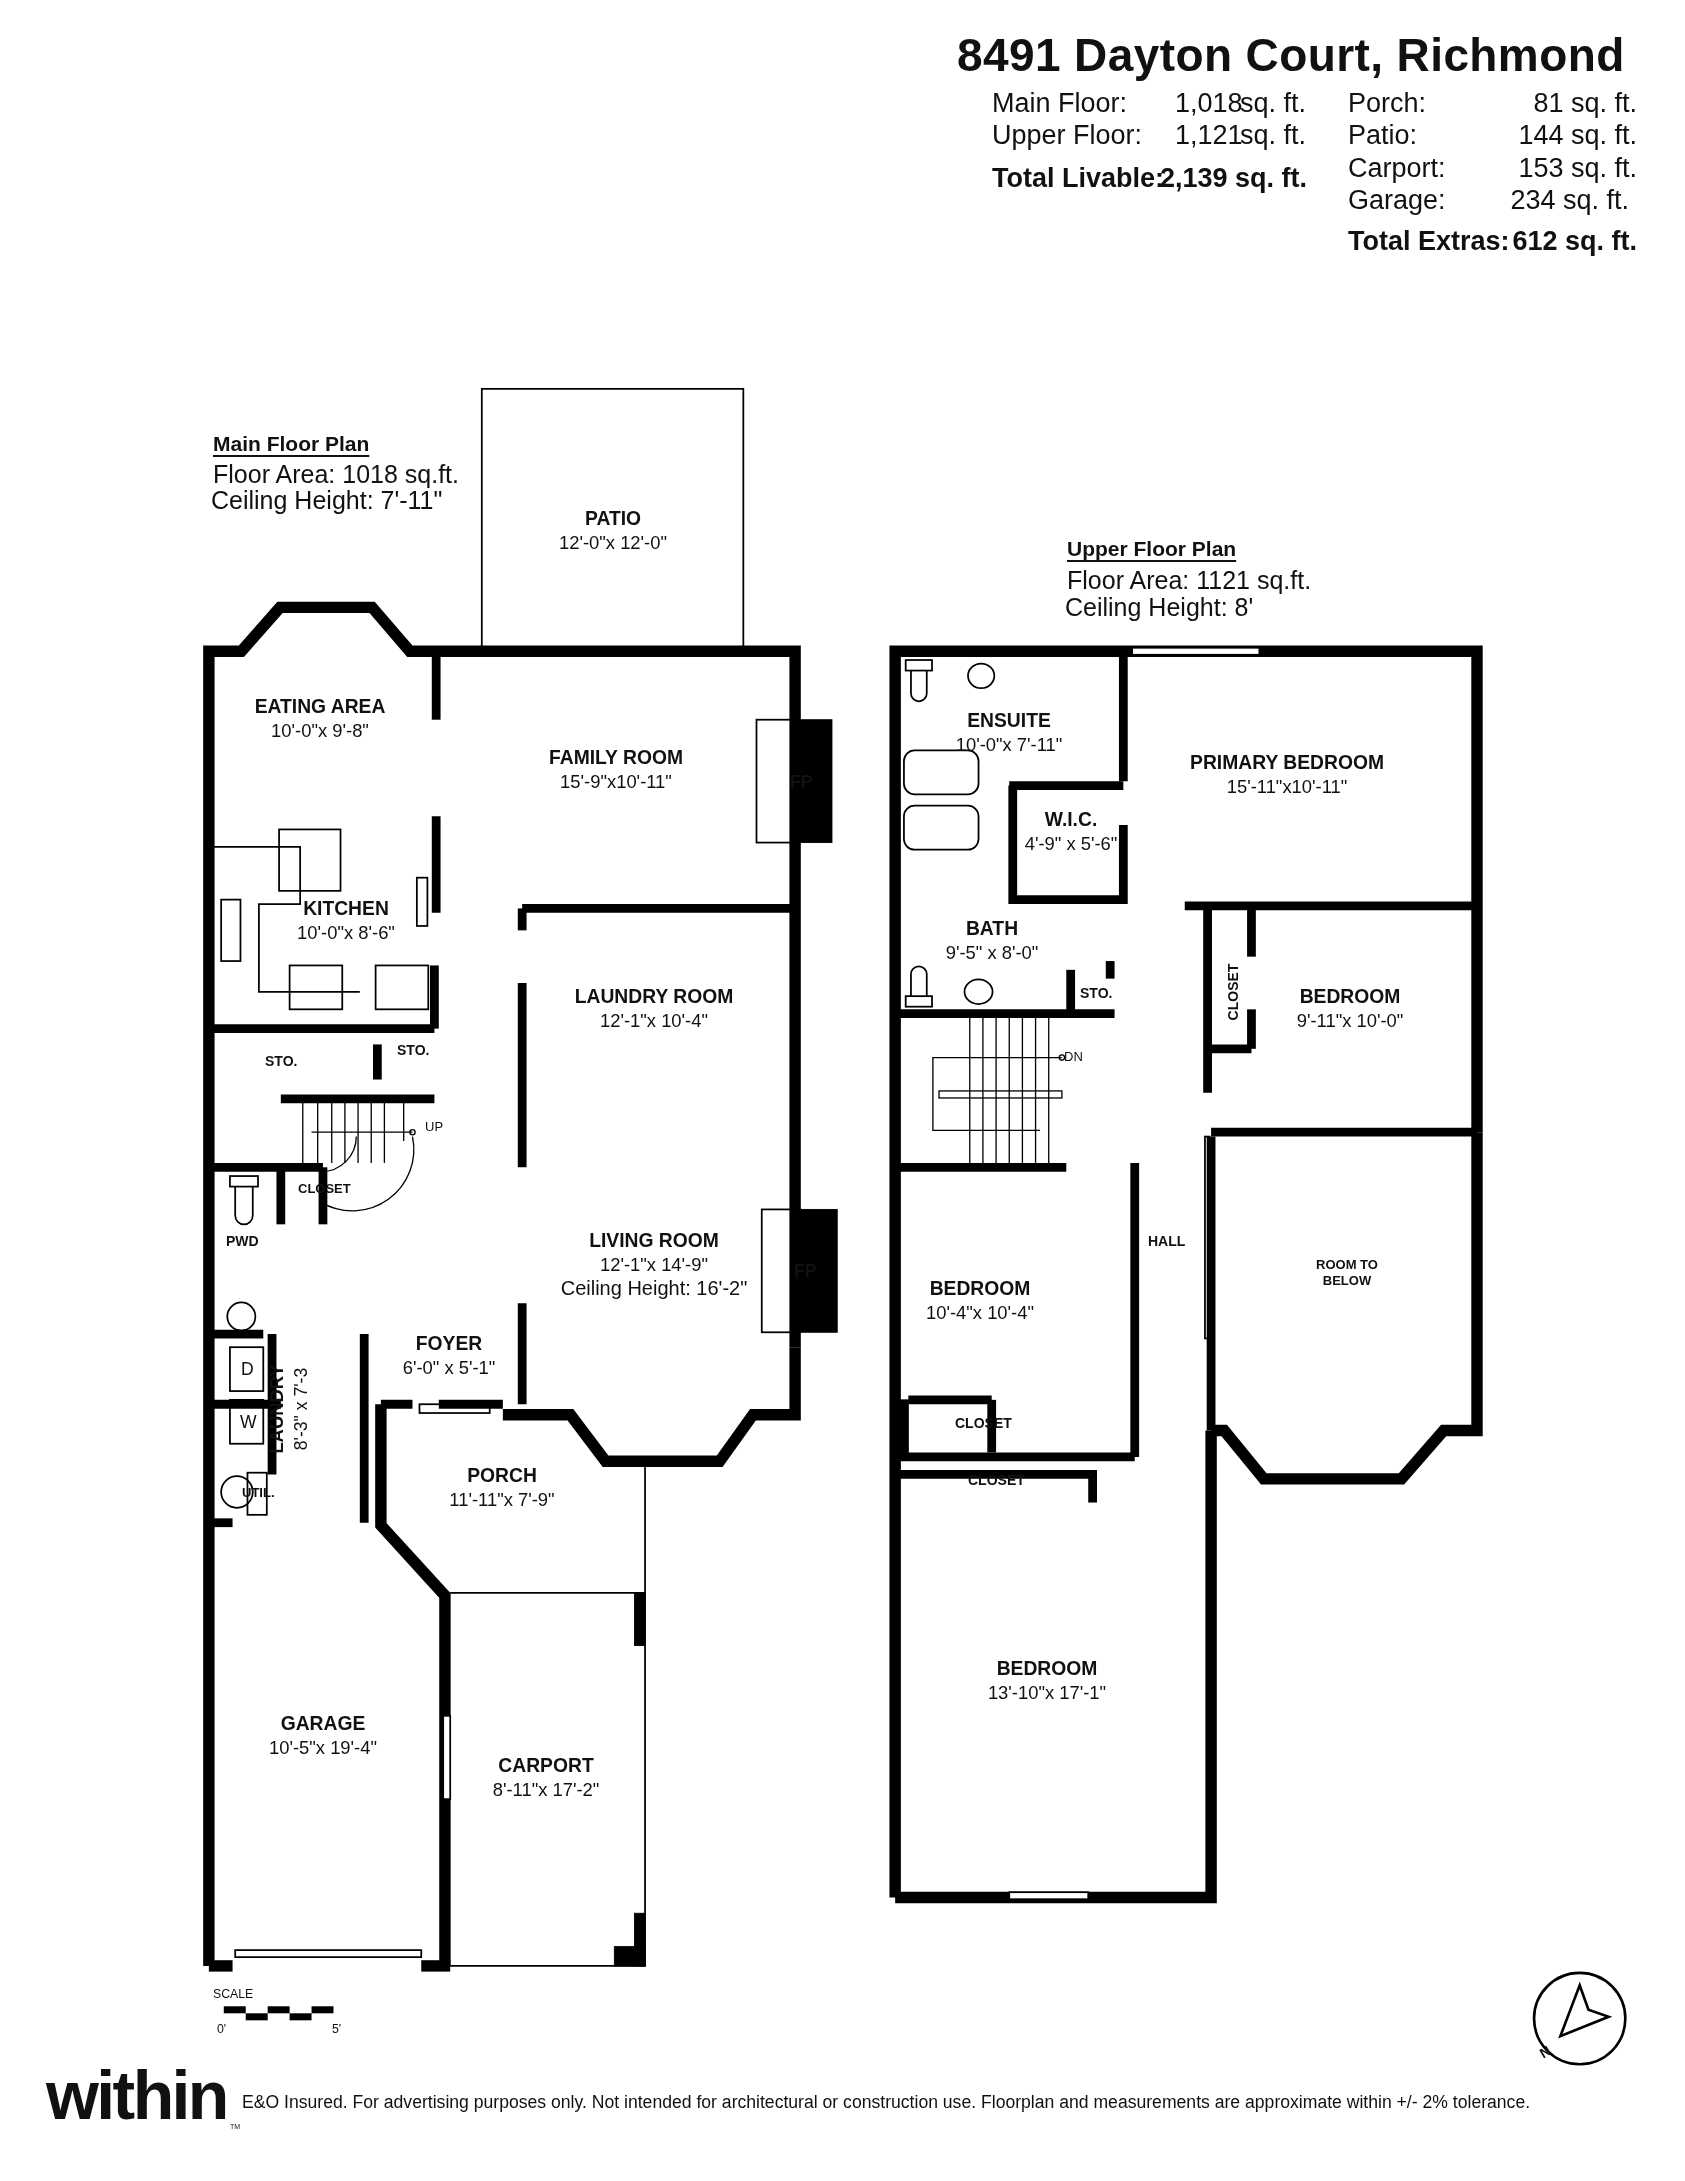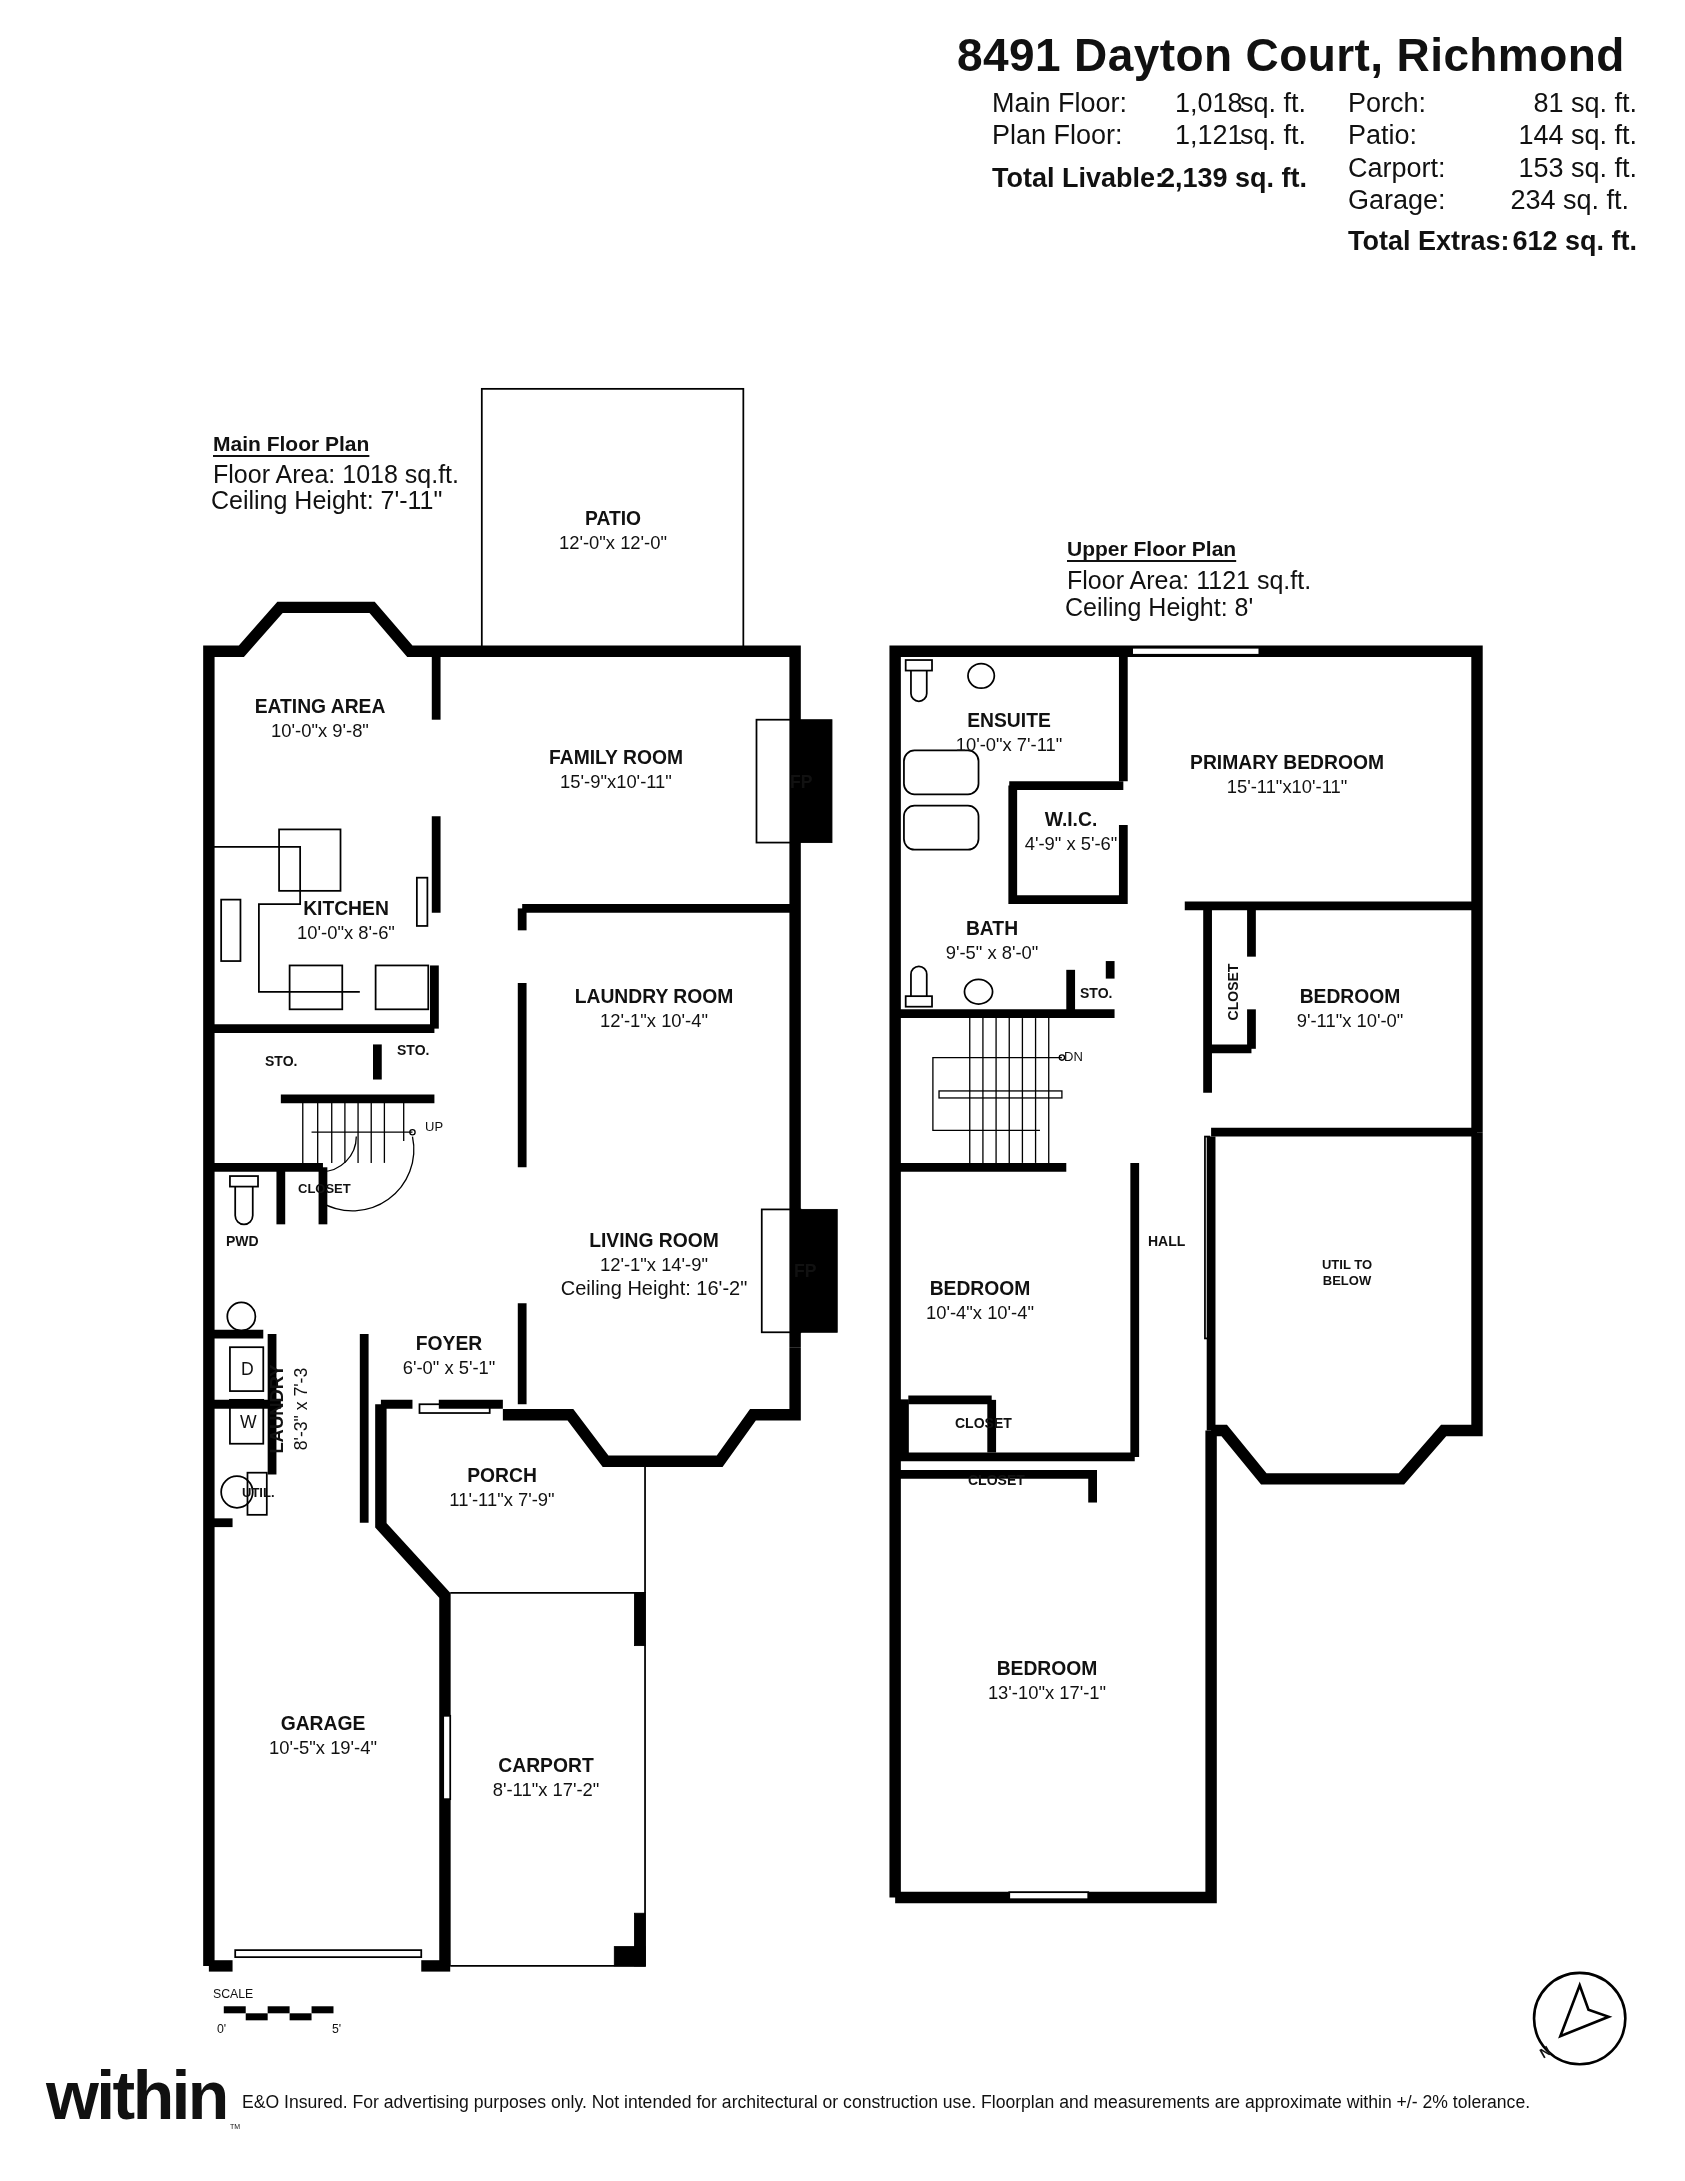--- a/index.html
+++ b/index.html
@@ -24,21 +24,21 @@
   .disclaimer { left:242px; top:2092px; font-size:17.6px; white-space:nowrap; }
 </style>
 </head>
 <body>
 
 <div class="abs title">8491 Dayton Court, Richmond</div>
 
 <div class="abs stat" style="left:992px;top:88px;">Main Floor:</div>
 <div class="abs stat" style="left:1175px;top:88px;">1,018</div>
 <div class="abs stat" style="left:1240px;top:88px;">sq. ft.</div>
-<div class="abs stat" style="left:992px;top:120px;">Plan Floor:</div>
+<div class="abs stat" style="left:992px;top:120px;">Upper Floor:</div>
 <div class="abs stat" style="left:1175px;top:120px;">1,121</div>
 <div class="abs stat" style="left:1240px;top:120px;">sq. ft.</div>
 <div class="abs stat-b" style="left:992px;top:163px;">Total Livable:</div>
 <div class="abs stat-b" style="left:1160px;top:163px;">2,139 sq. ft.</div>
 
 <div class="abs stat" style="left:1348px;top:88px;">Porch:</div>
 <div class="abs stat" style="right:48px;top:88px;">81 sq. ft.</div>
 <div class="abs stat" style="left:1348px;top:120px;">Patio:</div>
 <div class="abs stat" style="right:48px;top:120px;">144 sq. ft.</div>
 <div class="abs stat" style="left:1348px;top:153px;">Carport:</div>
@@ -305,21 +305,21 @@
 <div class="abs" style="left:1220px;top:944px;width:26px;height:97px;">
   <div style="position:absolute;left:13px;top:48px;transform:translate(-50%,-50%) rotate(-90deg);white-space:nowrap;font-weight:bold;font-size:14px;">CLOSET</div>
 </div>
 <div class="room" style="left:1350px;top:985px;">
   <span class="n">BEDROOM</span>
   <span class="d">9'-11"x 10'-0"</span>
 </div>
 <div class="lbl sm" style="left:1064px;top:1049px;font-weight:normal;font-size:13px;">DN</div>
 <div class="lbl sm" style="left:1148px;top:1233px;">HALL</div>
 <div class="room xs" style="left:1347px;top:1257px;">
-  <span class="n">UTIL TO</span>
+  <span class="n">ROOM TO</span>
   <span class="n">BELOW</span>
 </div>
 <div class="room" style="left:980px;top:1277px;">
   <span class="n">BEDROOM</span>
   <span class="d">10'-4"x 10'-4"</span>
 </div>
 <div class="lbl sm" style="left:955px;top:1415px;">CLOSET</div>
 <div class="lbl sm" style="left:968px;top:1472px;">CLOSET</div>
 <div class="room" style="left:1047px;top:1657px;">
   <span class="n">BEDROOM</span>

